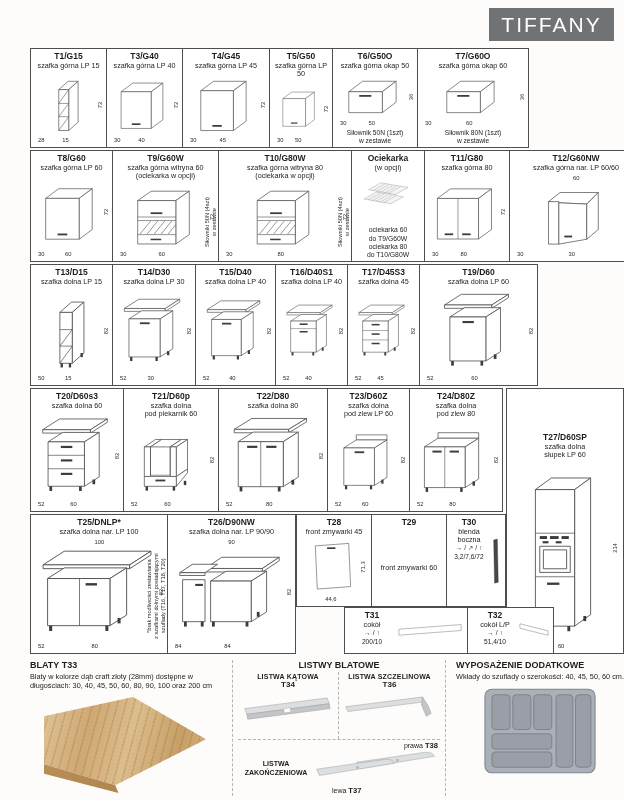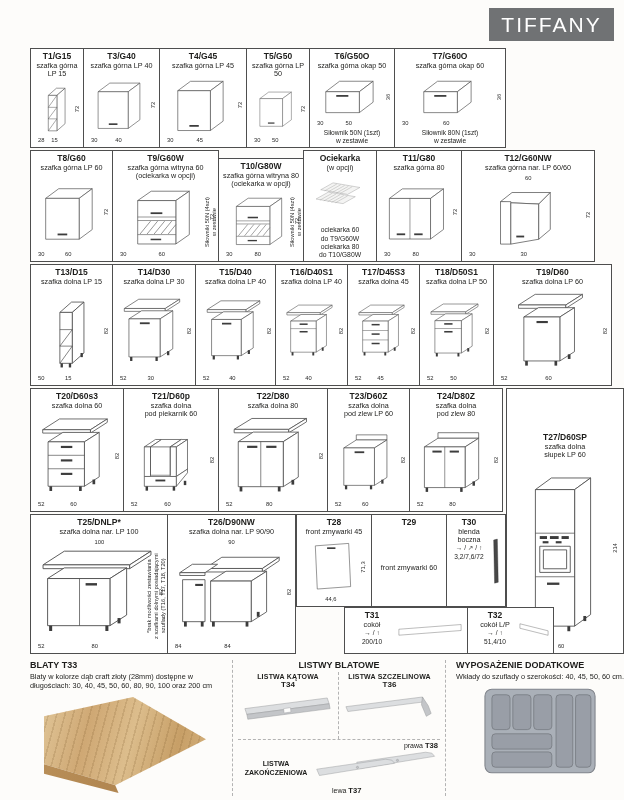--- a/index.html
+++ b/index.html
@@ -340,21 +340,21 @@
   </symbol>
 </svg>
 
 <div class="sheet">
   <div class="brand">
     <span>TIFFANY</span>
   </div>
 
   <div id="rows-host">
       <div class="row" style="left: 30px; top: 48px; height: 100px;">
-        <div class="cell cell-w-narrow" style="width: 54px;">
+        <div class="cell cell-w-narrow" style="width: 77px;">
           <div class="code">T1/G15</div>
           <div class="desc">szafka górna LP 15</div>
           <div class="fig">
             <svg class="figsvg">
               <use href="#s-w-narrow" width="100%" height="100%"></use>
             </svg>
             <span class="dim dim-d">28</span>
             <span class="dim dim-w">15</span>
             <span class="dim dim-h">72</span>
           </div>
@@ -445,21 +445,21 @@
             <svg class="figsvg">
               <use href="#s-w-vit" width="100%" height="100%"></use>
             </svg>
             <span class="dim dim-d">30</span>
             <span class="dim dim-w">60</span>
             <span class="dim dim-h">72</span>
           </div>
           <div class="vnote">Siłowniki 50N (4szt)
 w zestawie</div>
         </div>
-        <div class="cell cell-w-vit" style="width: 86px; margin-top: 8px;">
+        <div class="cell cell-w-vit" style="width: 134px;">
           <div class="code">T10/G80W</div>
           <div class="desc">szafka górna witryna 80
 (ociekarka w opcji)</div>
           <div class="fig">
             <svg class="figsvg">
               <use href="#s-w-vit" width="100%" height="100%"></use>
             </svg>
             <span class="dim dim-d">30</span>
             <span class="dim dim-w">80</span>
             <span class="dim dim-h">72</span>
@@ -557,32 +557,20 @@
         </div>
         <div class="cell cell-b-s3" style="width: 73px;">
           <div class="code">T17/D45S3</div>
           <div class="desc">szafka dolna 45</div>
           <div class="fig">
             <svg class="figsvg">
               <use href="#s-b-s3" width="100%" height="100%"></use>
             </svg>
             <span class="dim dim-d">52</span>
             <span class="dim dim-w">45</span>
-            <span class="dim dim-h">82</span>
-          </div>
-        </div>
-        <div class="cell cell-b-s1" style="width: 75px;">
-          <div class="code">T18/D50S1</div>
-          <div class="desc">szafka dolna LP 50</div>
-          <div class="fig">
-            <svg class="figsvg">
-              <use href="#s-b-s1" width="100%" height="100%"></use>
-            </svg>
-            <span class="dim dim-d">52</span>
-            <span class="dim dim-w">50</span>
             <span class="dim dim-h">82</span>
           </div>
         </div>
         <div class="cell cell-b-door" style="width: 119px;">
           <div class="code">T19/D60</div>
           <div class="desc">szafka dolna LP 60</div>
           <div class="fig">
             <svg class="figsvg">
               <use href="#s-b-door" width="100%" height="100%"></use>
             </svg>

